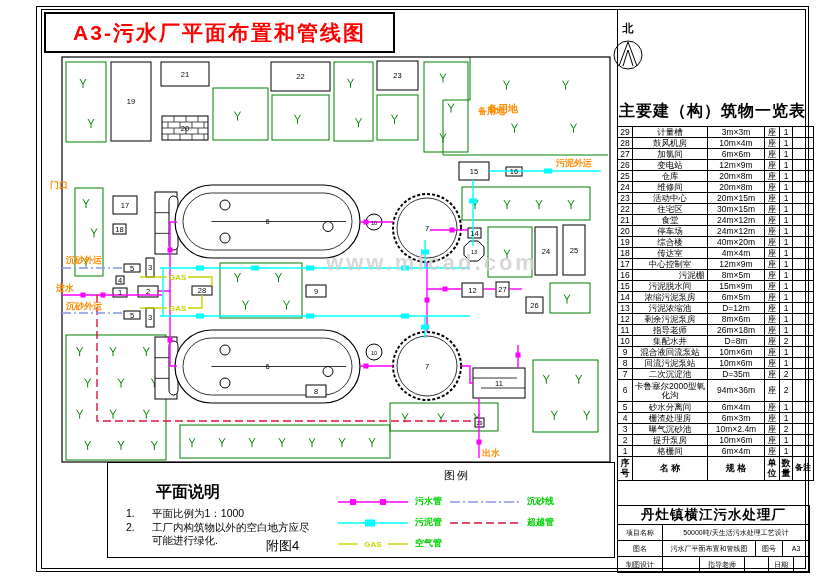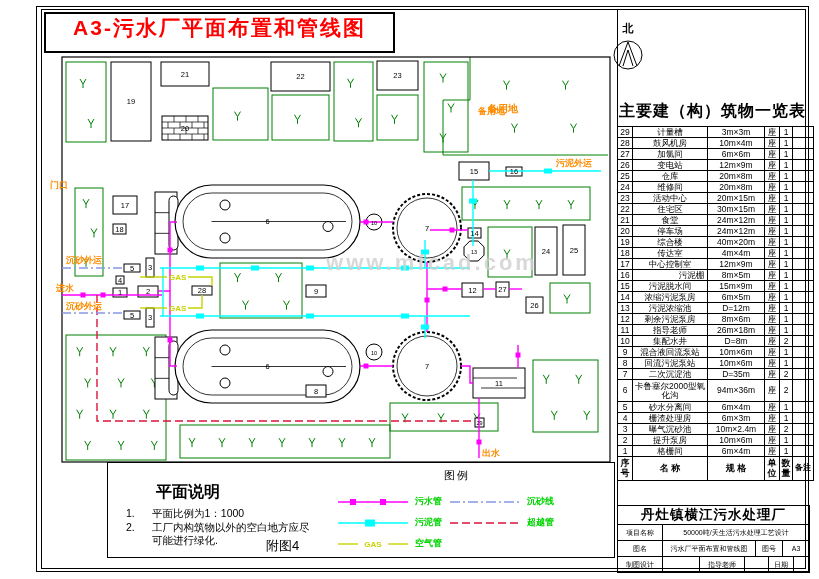--- a/index.html
+++ b/index.html
@@ -3,21 +3,21 @@
 <meta charset="utf-8">
 <style>
   html,body{margin:0;padding:0;background:#fff}
   .page{position:relative;width:819px;height:579px;background:#fff;overflow:hidden;
         font-family:"Liberation Sans","DejaVu Sans",sans-serif;color:#000}
   .abs{position:absolute}
   .outer-frame{left:36px;top:6px;width:771px;height:564px;border:1px solid #000}
   .inner-frame{left:41px;top:9px;width:763px;height:558px;border:1.5px solid #000}
   .v-sep{left:617px;top:9px;width:0;height:558px;border-left:1px solid #000}
   .title-box{left:44px;top:12px;width:347px;height:37px;border:2px solid #000;
-             display:flex;align-items:flex-start;justify-content:center}
+             display:flex;align-items:center;justify-content:center}
   .title-box span{color:#f00;font-size:21px;font-weight:bold;letter-spacing:2px;white-space:nowrap}
   #plan-svg{left:0;top:0;width:819px;height:579px}
   .watermark{left:292px;top:250px;width:280px;text-align:center;opacity:.8;pointer-events:none;line-height:1}
   .wm-logo{font-size:52px;font-weight:bold;font-style:italic;color:#c9c9c9}
   .wm-name{font-size:44px;font-weight:bold;color:#c9c9c9;letter-spacing:10px}
   .wm-url{font-size:22px;font-weight:bold;color:#cfcfcf;letter-spacing:3px;margin-top:2px}
   .strip-box{left:107px;top:462px;width:506px;height:94px;border:1px solid #000}
   .notes{left:118px;top:482px;width:215px}
   .notes h3{margin:0 0 4px 38px;font-size:16px;font-weight:bold}
   .note-row{display:flex;font-size:10.5px;line-height:1.25;margin-bottom:1px}

